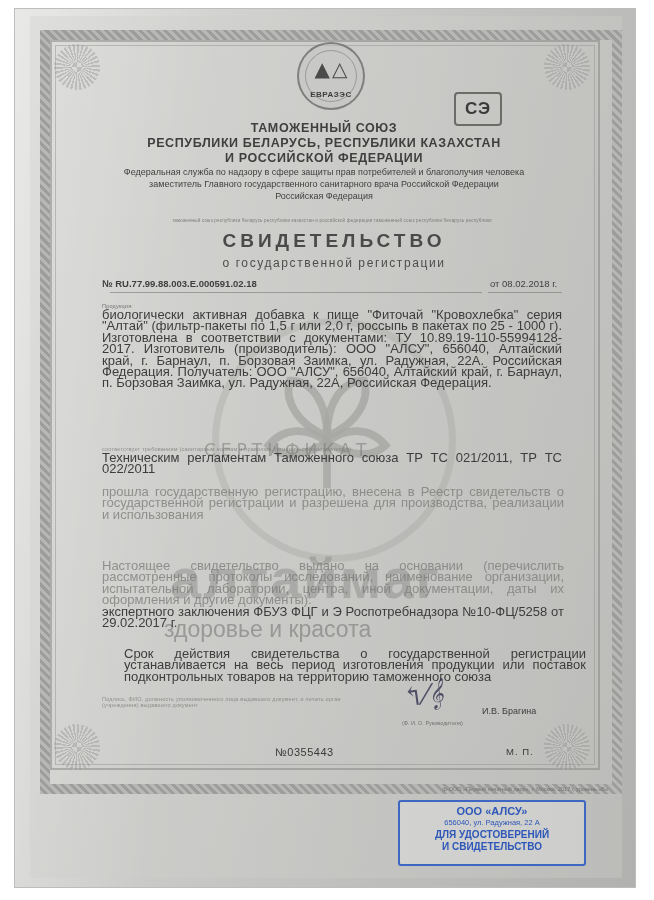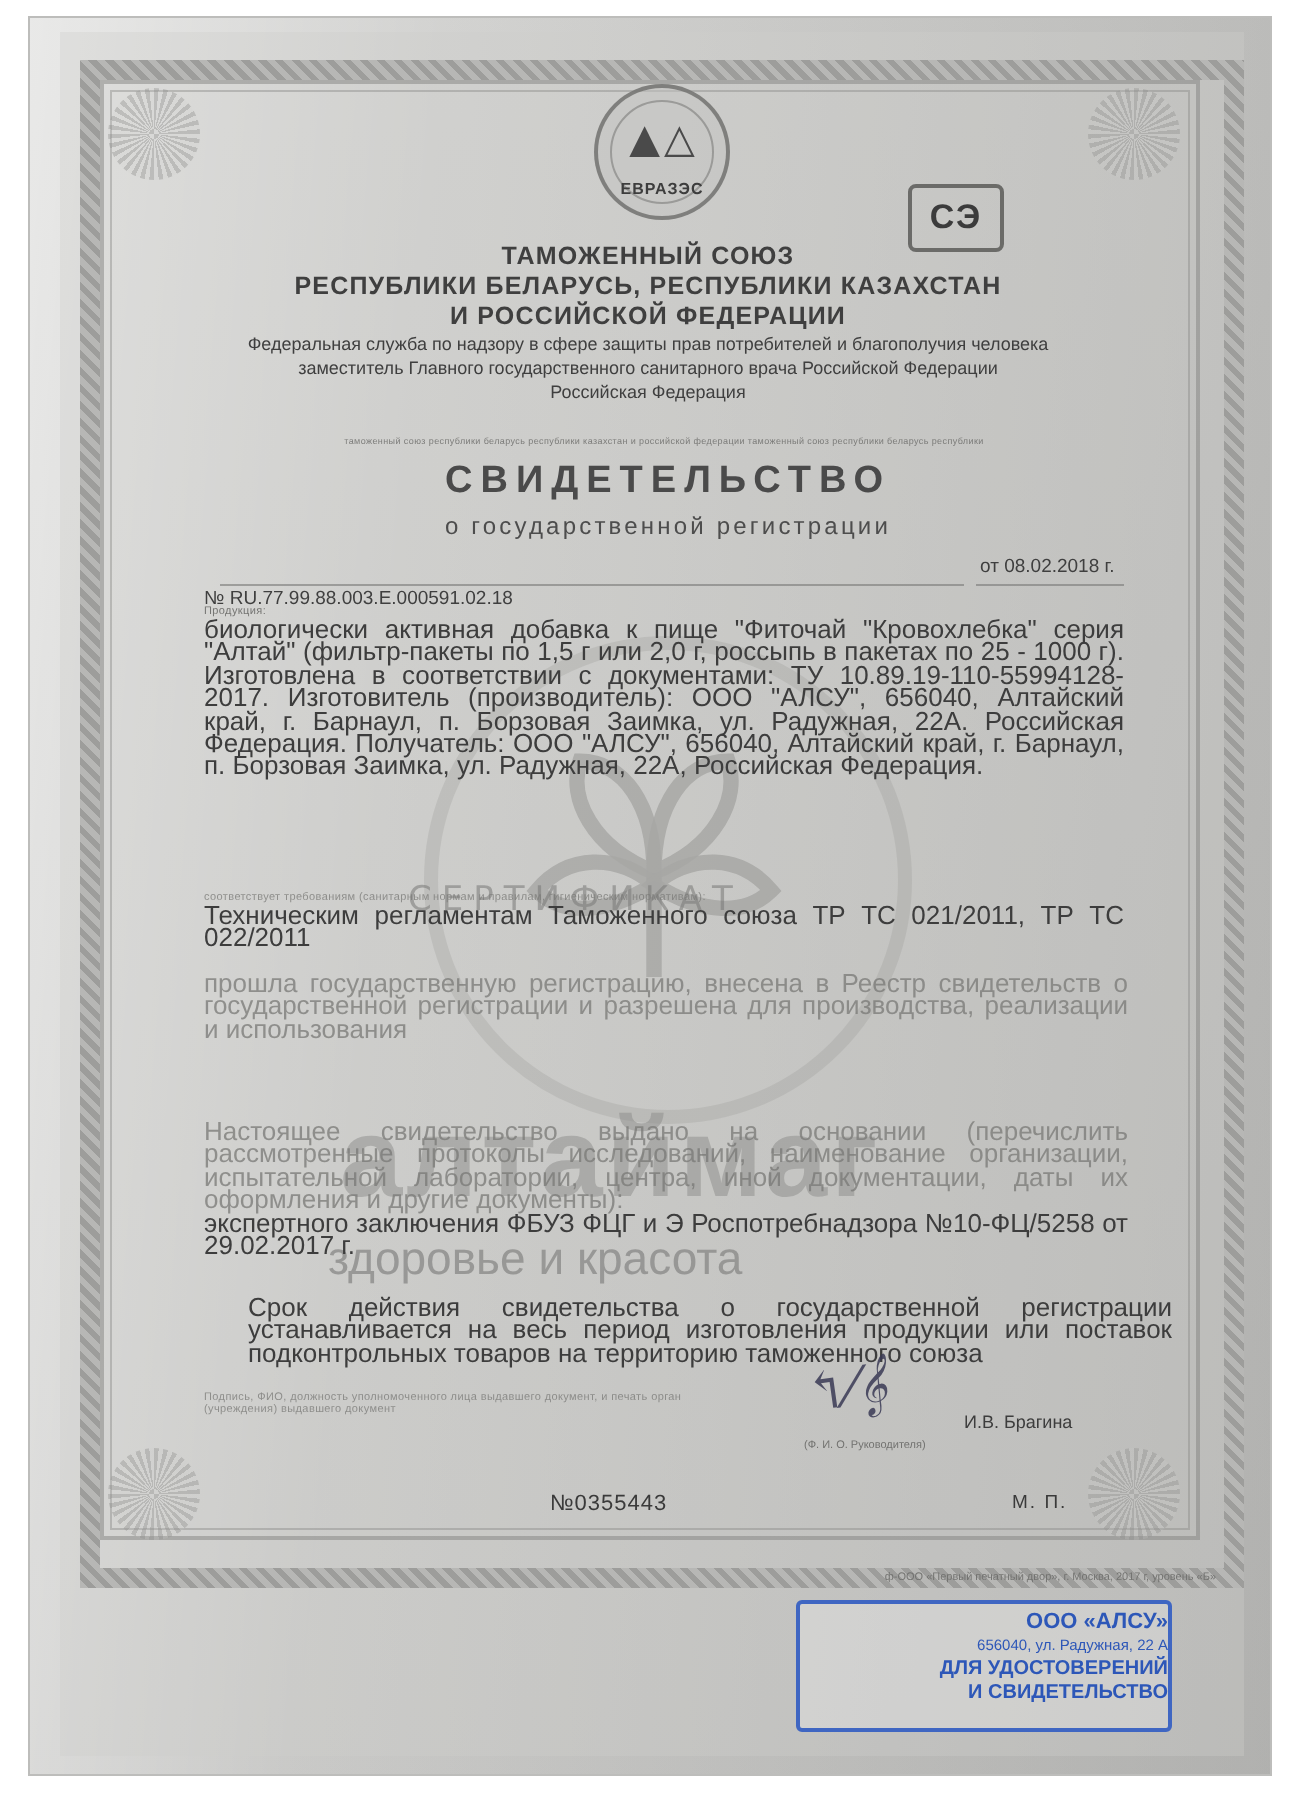--- a/index.html
+++ b/index.html
@@ -207,21 +207,21 @@
   .cert-sub {
     left: 120px; top: 248px; width: 400px;
     font-size: 12px; letter-spacing: 1.6px;
     color: #4d4d4d;
   }
 
   .reg-line {
     left: 88px; top: 270px; width: 460px;
     font-size: 9.5px;
   }
-  .reg-no { position: absolute; left: 0; top: 16px; }
+  .reg-no { position: absolute; left: 0; top: 0; font-weight: bold; }
   .reg-date { position: absolute; left: 388px; top: 0; }
   .reg-rule {
     position: absolute; left: 8px; top: 14px; width: 372px;
     border-bottom: 1px solid rgba(120,120,118,0.6);
   }
   .reg-rule2 {
     position: absolute; left: 386px; top: 14px; width: 74px;
     border-bottom: 1px solid rgba(120,120,118,0.6);
   }
 
@@ -275,21 +275,21 @@
   
   .stamp {
     position: absolute;
     left: 384px;
     top: 792px;
     width: 184px;
     height: 62px;
     border: 2px solid #3f66c2;
     border-radius: 3px;
     color: #2d57b8;
-    text-align: right;
+    text-align: center;
     font-size: 9.5px;
     line-height: 12px;
     background: rgba(255,255,255,0.25);
   }
   .stamp .l1 { font-weight: bold; font-size: 11px; padding-top: 3px; }
   .stamp .l2 { font-size: 7.5px; }
   .stamp .l3 { font-weight: bold; font-size: 10px; }
   .stamp .l4 { font-weight: bold; font-size: 10px; }
 </style>
 </head>

